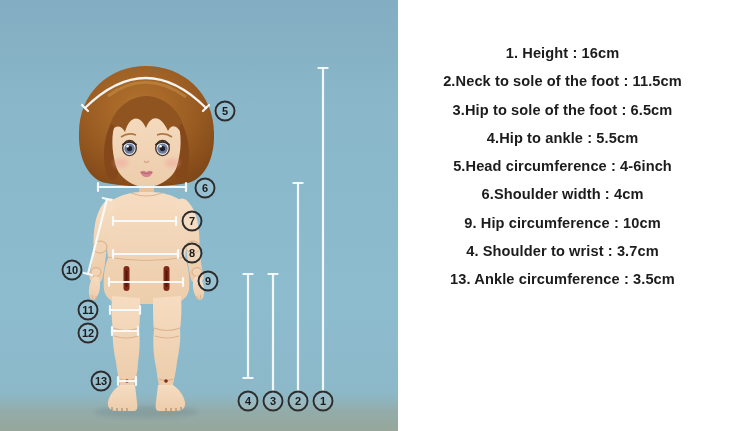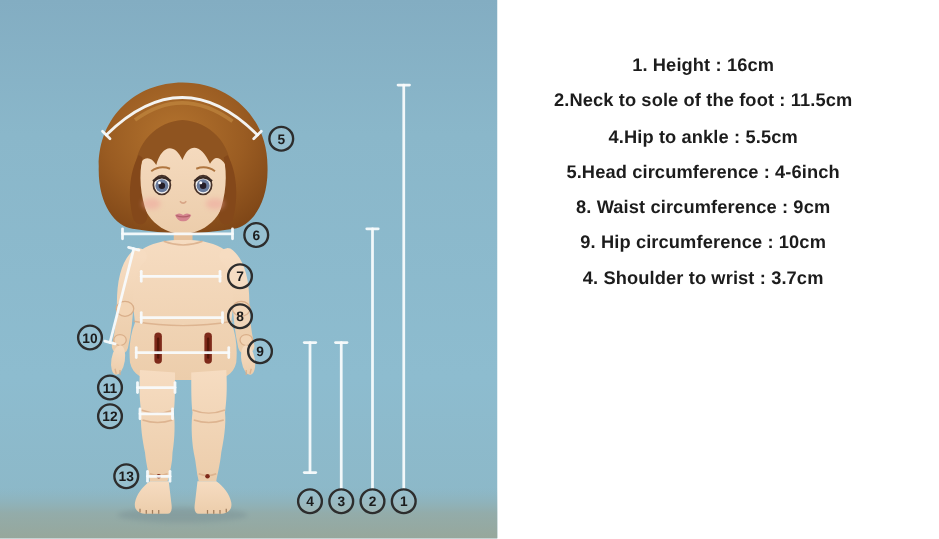--- a/index.html
+++ b/index.html
@@ -273,21 +273,23 @@
             <text x="101" y="381" dy="0.37em">13</text>
           </g>
         </g>
     </svg>
   </div>
 
   <div class="panel">
     <ul id="measurement-list">
         <li>1. Height : 16cm</li>
         <li>2.Neck to sole of the foot : 11.5cm</li>
+        <li>3.Hip to sole of the foot : 6.5cm</li>
         <li>4.Hip to ankle : 5.5cm</li>
         <li>5.Head circumference : 4-6inch</li>
-        <li>8. Waist circumference : 9cm</li>
+        <li>6.Shoulder width : 4cm</li>
         <li>9. Hip circumference : 10cm</li>
         <li>4. Shoulder to wrist : 3.7cm</li>
+        <li>13. Ankle circumference : 3.5cm</li>
       </ul>
   </div>
 
 </div>
 
 </body></html>

